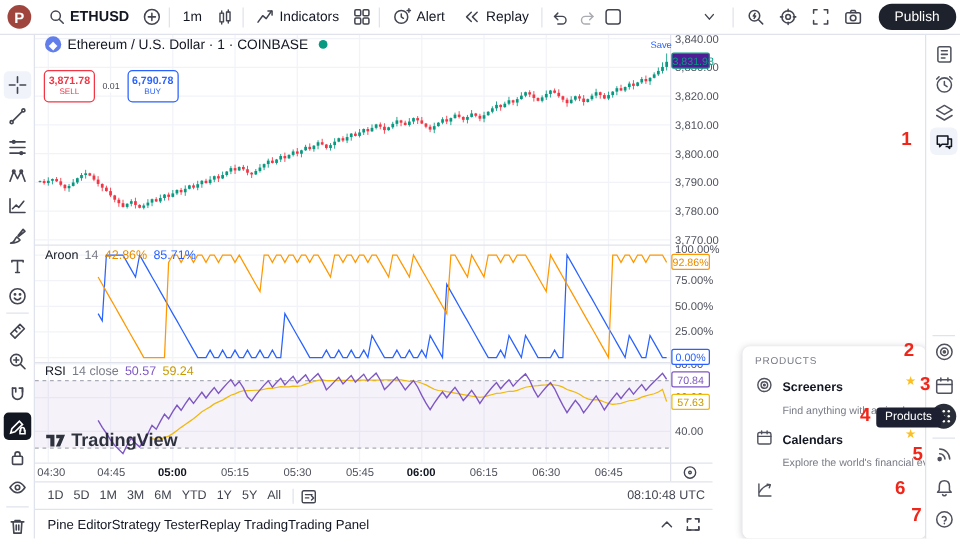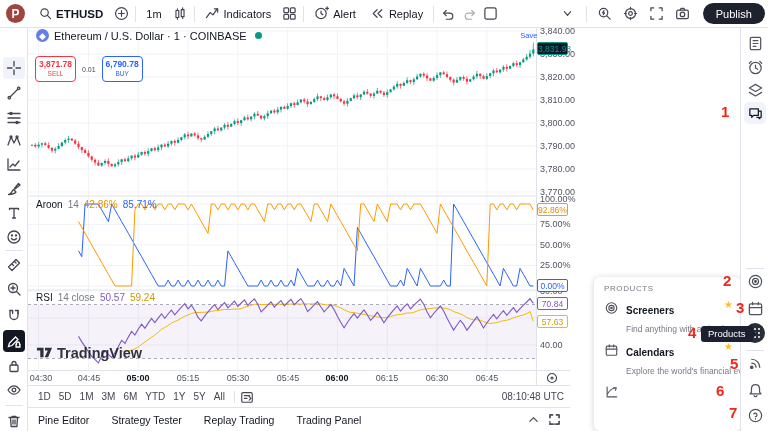--- a/index.html
+++ b/index.html
@@ -35,21 +35,21 @@
   .ldiv { position:absolute; left:5px; width:18px; height:1px; background:#e0e3eb; }
 
   
   .chart { position:absolute; left:28px; top:28px; width:542px; height:403px; background:#fff; }
   .vaxis-line { position:absolute; left:508px; top:0; width:1px; height:357px; background:#e0e3eb; }
   .hline { position:absolute; background:#e0e3eb; height:1px; }
   .alab { position:absolute; left:4px; font-size:9px; color:#50535e; white-space:nowrap; }
   .axiscol { position:absolute; left:508px; top:0; width:34px; height:342px; cursor:ns-resize;}
   .tag { position:absolute; left:1px; width:31px; border:1px solid; border-radius:2px; font-size:8.5px;
          text-align:center; background:#fff; padding:0.5px 0; line-height:1.2; z-index:2;}
-  .tag.price { color:#089981; border-color:#089981; background:#0f172a; }
+  .tag.price { color:#089981; border-color:#089981; background:#4c1d95; }
   .tag.aup { color:#e58c00; border-color:#ff9800; }
   .tag.adn { color:#2962ff; border-color:#2962ff; }
   .tag.rsi1 { color:#7e57c2; border-color:#7e57c2; }
   .tag.rsi2 { color:#c99a00; border-color:#f0b90b; }
 
   .legend1 { position:absolute; left:8px; top:1px; display:flex; align-items:center; gap:5px; font-size:11px; z-index:3;}
   .eth { width:13px; height:13px; border-radius:50%; background:#627eea; color:#fff; font-size:9px;
          display:flex; align-items:center; justify-content:center; }
   .lg-title { color:#131722; font-size:11px; }
   .mdot { width:7px; height:7px; border-radius:50%; background:#089981; margin:0 3px; }
@@ -68,21 +68,21 @@
                color:#1e222d; font-size:14.5px; font-weight:bold; opacity:.92;}
   .ttick { position:absolute; top:345px; width:36px; text-align:center; font-size:9px; color:#50535e; }
   .ttick.b { color:#131722; font-weight:bold; }
   .axgear { position:absolute; left:518px; top:344px; cursor:pointer;}
   .rangerow { position:absolute; left:0; top:357px; width:542px; height:22px; border-top:1px solid #e0e3eb;
               display:flex; align-items:center; font-size:10px; color:#434651; padding:0 6px; }
   .rng { padding:2px 4px; cursor:pointer; border-radius:3px;}
   .rdiv { width:1px; height:12px; background:#e0e3eb; margin:0 5px; }
   .clock { margin-left:auto; font-size:10px; color:#434651; cursor:pointer;}
   .tabsrow { position:absolute; left:0; top:379px; width:542px; height:24px; border-top:1px solid #e0e3eb;
-             display:flex; align-items:center; gap:22px; font-size:10.5px; color:#131722; padding:0 10px;}
+             display:flex; align-items:center; font-size:10.5px; color:#131722; padding:0 10px;}
   .btab { cursor:pointer; }
   .tabicons { margin-left:auto; display:flex; gap:10px; align-items:center;}
 
   
   .rpanel { position:absolute; left:570px; top:28px; width:170px; height:403px; border-left:1px solid #e0e3eb; background:#fff; }
   .rp-ic { position:absolute; top:7px; width:20px; height:20px; display:flex; align-items:center; justify-content:center; cursor:pointer;}
   .rp-empty { position:absolute; left:0; top:30px; width:170px; text-align:center; font-size:9.5px; color:#787b86; }
 
   .pcard { position:absolute; left:594px; top:277px; width:147px; height:154px; background:#fff;
            border-radius:6px; box-shadow:0 1px 6px rgba(60,64,85,.25); z-index:5; padding:7px 0 0 0; }

